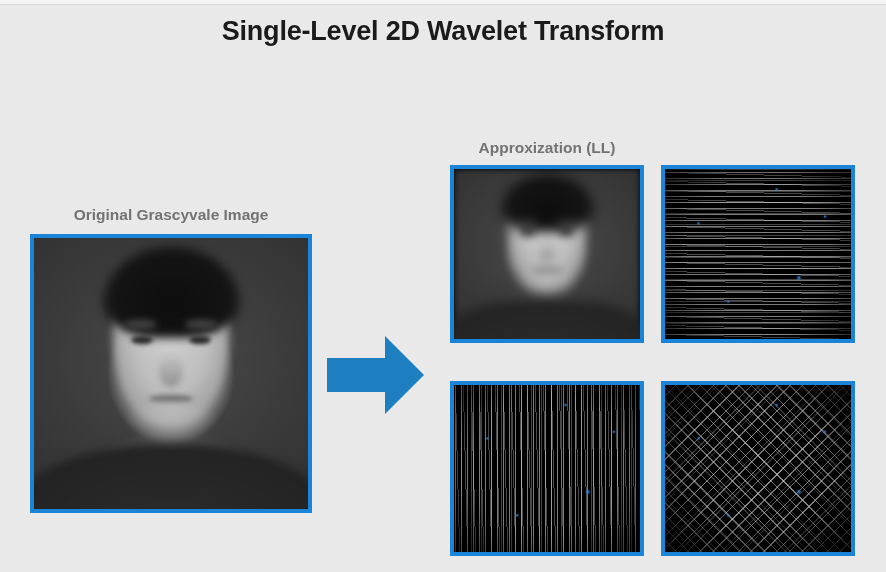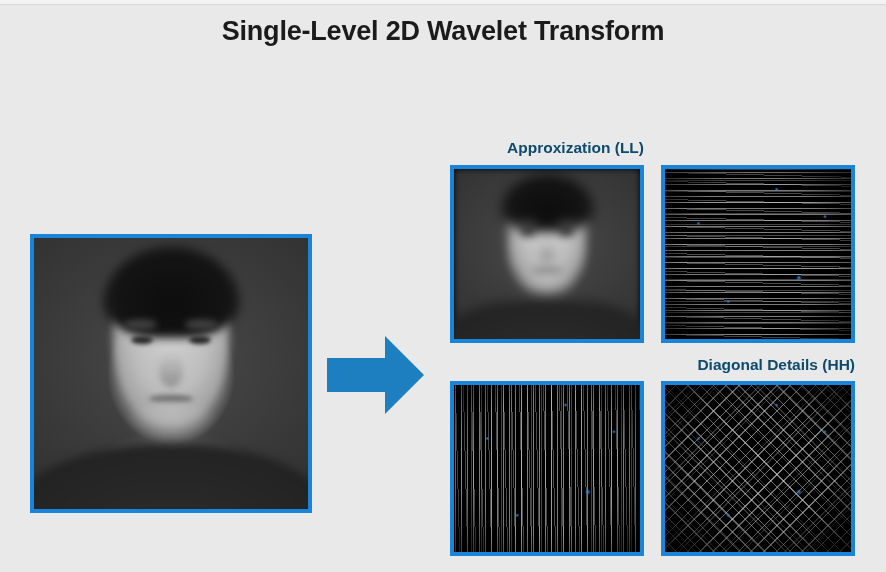--- a/index.html
+++ b/index.html
@@ -37,22 +37,22 @@
     font-weight: bold;
     color: #1b1b1b;
     letter-spacing: -0.2px;
   }
 
   
   .panel-label {
     position: absolute;
     font-size: 15.5px;
     font-weight: bold;
-    color: #0c4a6e;
-    text-align: right;
+    color: #737373;
+    text-align: center;
     white-space: nowrap;
   }
   .img-frame {
     position: absolute;
     box-sizing: border-box;
     border: 4px solid #1a84d8;
     background: #000;
     overflow: hidden;
   }
   .img-inner {
@@ -234,20 +234,21 @@
 </style>
 </head>
 <body>
 
 <div id="page">
 
   <div id="top-strip"></div>
 
   <div id="title">Single-Level 2D Wavelet Transform</div>
 
+  <div class="panel-label" style="left:30px; top:206px; width:282px;">Original Grascyvale Image</div>
 
   <div class="img-frame" style="left:30px; top:234px; width:282px; height:279px;">
     <div class="img-inner">
       <div class="portrait">
         <div class="shoulders"></div>
         <div class="face"></div>
         <div class="hair"></div>
         <div class="brow-l"></div>
         <div class="brow-r"></div>
         <div class="eye-l"></div>
@@ -297,21 +298,20 @@
 
   <div class="img-frame" style="left:450px; top:381px; width:194px; height:175px;">
     <div class="img-inner">
       <div class="band band-hl">
         <div class="streaks"></div>
         <div class="specks"></div>
       </div>
     </div>
   </div>
 
-  <div class="panel-label" style="left:661px; top:356px; width:194px;">Diagonal Details (HH)</div>
 
   <div class="img-frame" style="left:661px; top:381px; width:194px; height:175px;">
     <div class="img-inner">
       <div class="band band-hh">
         <div class="streaks"></div>
         <div class="specks"></div>
       </div>
     </div>
   </div>
 

